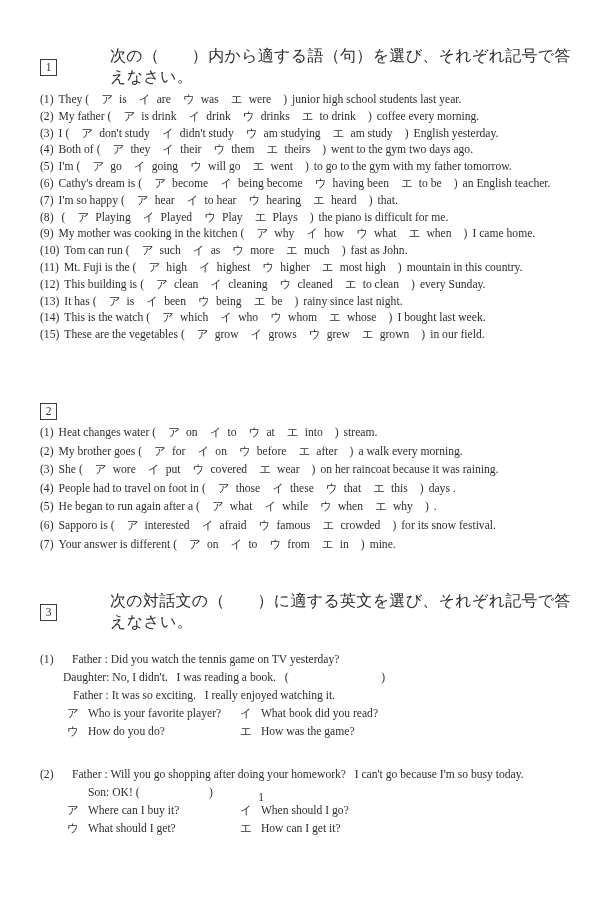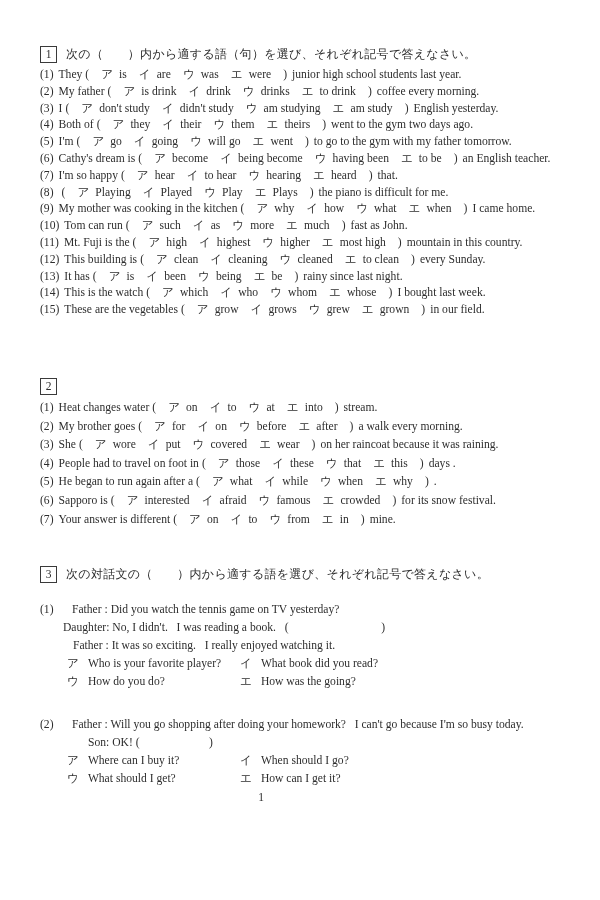--- a/index.html
+++ b/index.html
@@ -15,21 +15,21 @@
 
   
   .sec-header { display:flex; align-items:center; margin-bottom:4px; }
   .sec-num {
     display:inline-flex; justify-content:center; align-items:center;
     width:15px; height:15px;
     border:1.2px solid #3a3a3a;
     font-size:11.5px; line-height:15px;
     margin-right:9px; flex:0 0 auto;
   }
-  .sec-title { font-size:12px; letter-spacing:0.3px; }
+  .sec-title { font-size:16px; letter-spacing:0.3px;margin-left:44px; }
 
   .section-2 { margin-top:59px; }
   .section-3 { margin-top:37px; }
 
   
   .q-line { font-size:11.6px; white-space:pre-wrap; }
   .section-1 .q-line { line-height:16.8px; }
   .section-2 .q-line { line-height:18.6px; }
   .q-no   { margin-right:5px; }
   .paren-open  { margin-left:3px; }
@@ -96,31 +96,31 @@
           <div class="q-line"><span class="q-no">(3)</span><span class="q-pre">She</span><span class="paren-open">(</span><span class="kana">ア</span><span class="opt">wore</span><span class="kana">イ</span><span class="opt">put</span><span class="kana">ウ</span><span class="opt">covered</span><span class="kana">エ</span><span class="opt">wear</span><span class="paren-close">)</span><span class="q-post">on her raincoat because it was raining.</span></div>
           <div class="q-line"><span class="q-no">(4)</span><span class="q-pre">People had to travel on foot in</span><span class="paren-open">(</span><span class="kana">ア</span><span class="opt">those</span><span class="kana">イ</span><span class="opt">these</span><span class="kana">ウ</span><span class="opt">that</span><span class="kana">エ</span><span class="opt">this</span><span class="paren-close">)</span><span class="q-post">days .</span></div>
           <div class="q-line"><span class="q-no">(5)</span><span class="q-pre">He began to run again after a</span><span class="paren-open">(</span><span class="kana">ア</span><span class="opt">what</span><span class="kana">イ</span><span class="opt">while</span><span class="kana">ウ</span><span class="opt">when</span><span class="kana">エ</span><span class="opt">why</span><span class="paren-close">)</span><span class="q-post">.</span></div>
           <div class="q-line"><span class="q-no">(6)</span><span class="q-pre">Sapporo is</span><span class="paren-open">(</span><span class="kana">ア</span><span class="opt">interested</span><span class="kana">イ</span><span class="opt">afraid</span><span class="kana">ウ</span><span class="opt">famous</span><span class="kana">エ</span><span class="opt">crowded</span><span class="paren-close">)</span><span class="q-post">for its snow festival.</span></div>
           <div class="q-line"><span class="q-no">(7)</span><span class="q-pre">Your answer is different</span><span class="paren-open">(</span><span class="kana">ア</span><span class="opt">on</span><span class="kana">イ</span><span class="opt">to</span><span class="kana">ウ</span><span class="opt">from</span><span class="kana">エ</span><span class="opt">in</span><span class="paren-close">)</span><span class="q-post">mine.</span></div>
         </div>
       </div>
       <div class="section section-3">
         <div class="sec-header">
           <span class="sec-num">3</span>
-          <span class="sec-title">次の対話文の（　　）内から適する語を選び、それぞれ記号で答えなさい。</span>
+          <span class="sec-title">次の対話文の（　　）に適する英文を選び、それぞれ記号で答えなさい。</span>
         </div>
         <div class="dialogue">
           <div class="d-line" style="margin-left: 0px;"><span class="d-no">(1)</span><span class="d-text">Father : Did you watch the tennis game on TV yesterday?</span></div>
           <div class="d-line" style="margin-left: 23px;"><span class="d-text">Daughter: No, I didn't.   I was reading a book.   (　　　　　　　　)</span></div>
           <div class="d-line" style="margin-left: 33px;"><span class="d-text">Father : It was so exciting.   I really enjoyed watching it.</span></div>
           <div class="choices">
             <span class="choice"><span class="kana2">ア</span><span class="choice-text">Who is your favorite player?</span></span>
             <span class="choice"><span class="kana2">イ</span><span class="choice-text">What book did you read?</span></span>
             <span class="choice"><span class="kana2">ウ</span><span class="choice-text">How do you do?</span></span>
-            <span class="choice"><span class="kana2">エ</span><span class="choice-text">How was the going?</span></span>
+            <span class="choice"><span class="kana2">エ</span><span class="choice-text">How was the game?</span></span>
           </div>
         </div>
         <div class="dialogue">
           <div class="d-line" style="margin-left: 0px;"><span class="d-no">(2)</span><span class="d-text">Father : Will you go shopping after doing your homework?   I can't go because I'm so busy today.</span></div>
           <div class="d-line" style="margin-left: 48px;"><span class="d-text">Son: OK! (　　　　　　)</span></div>
           <div class="choices">
             <span class="choice"><span class="kana2">ア</span><span class="choice-text">Where can I buy it?</span></span>
             <span class="choice"><span class="kana2">イ</span><span class="choice-text">When should I go?</span></span>
             <span class="choice"><span class="kana2">ウ</span><span class="choice-text">What should I get?</span></span>
             <span class="choice"><span class="kana2">エ</span><span class="choice-text">How can I get it?</span></span>

